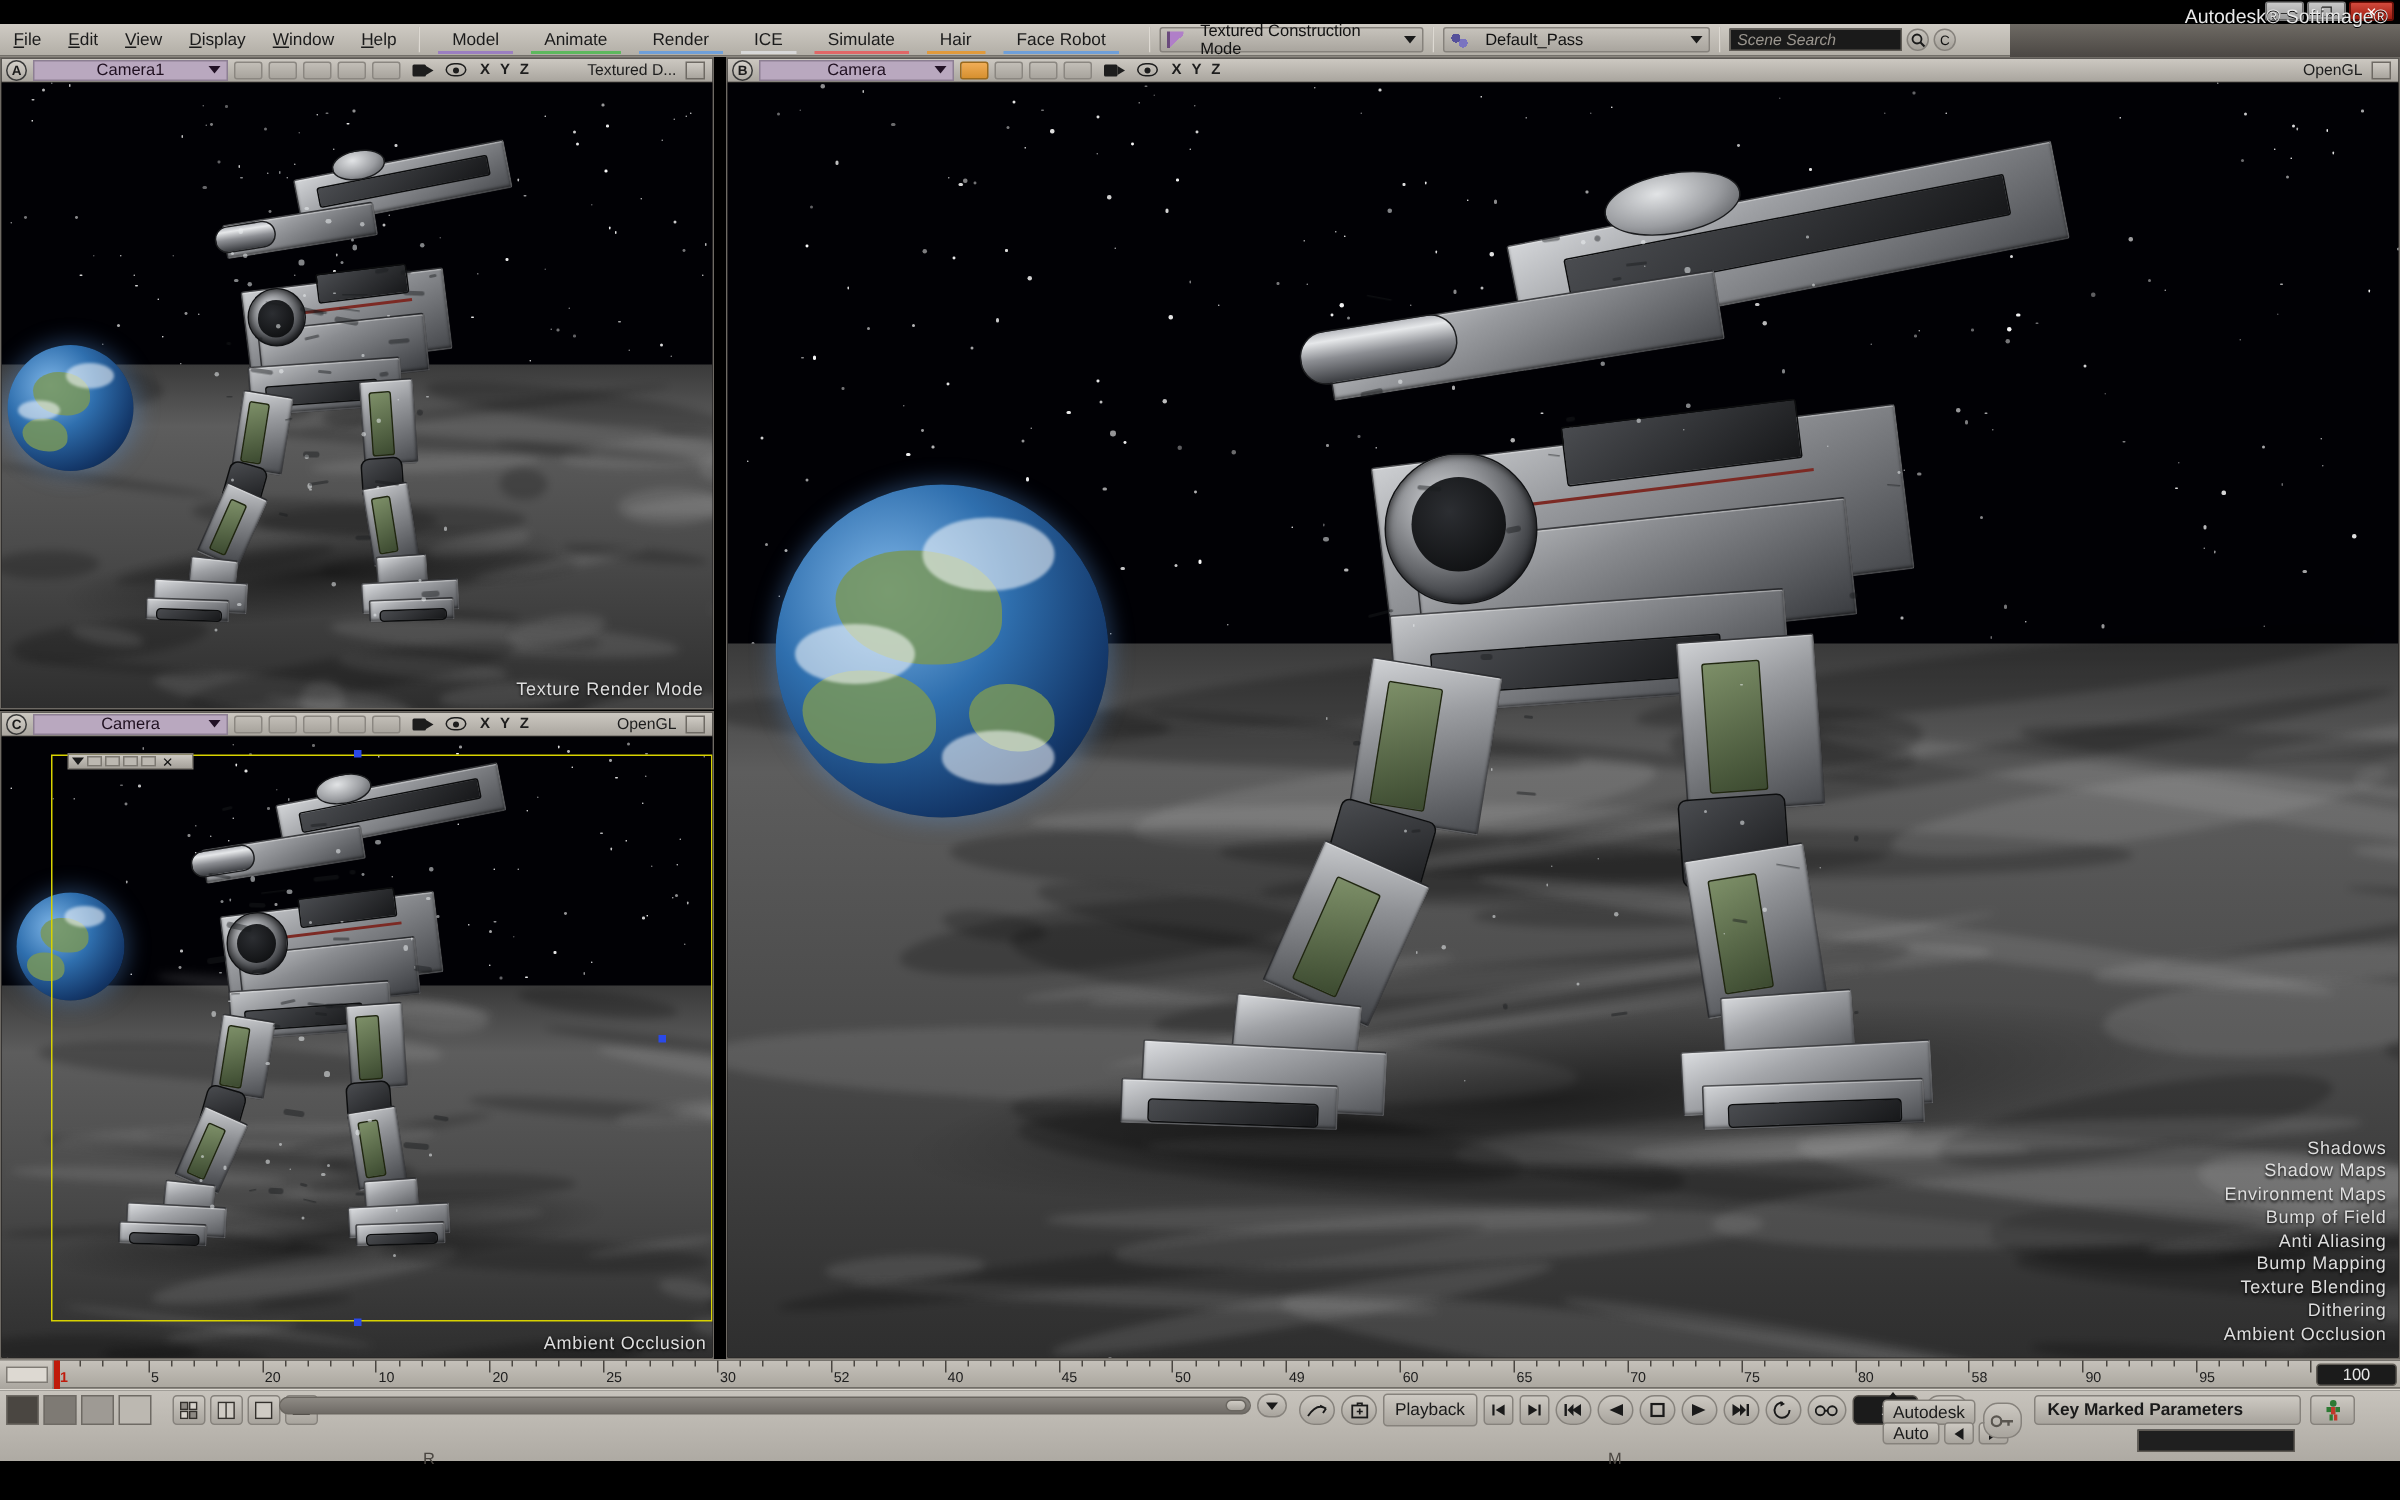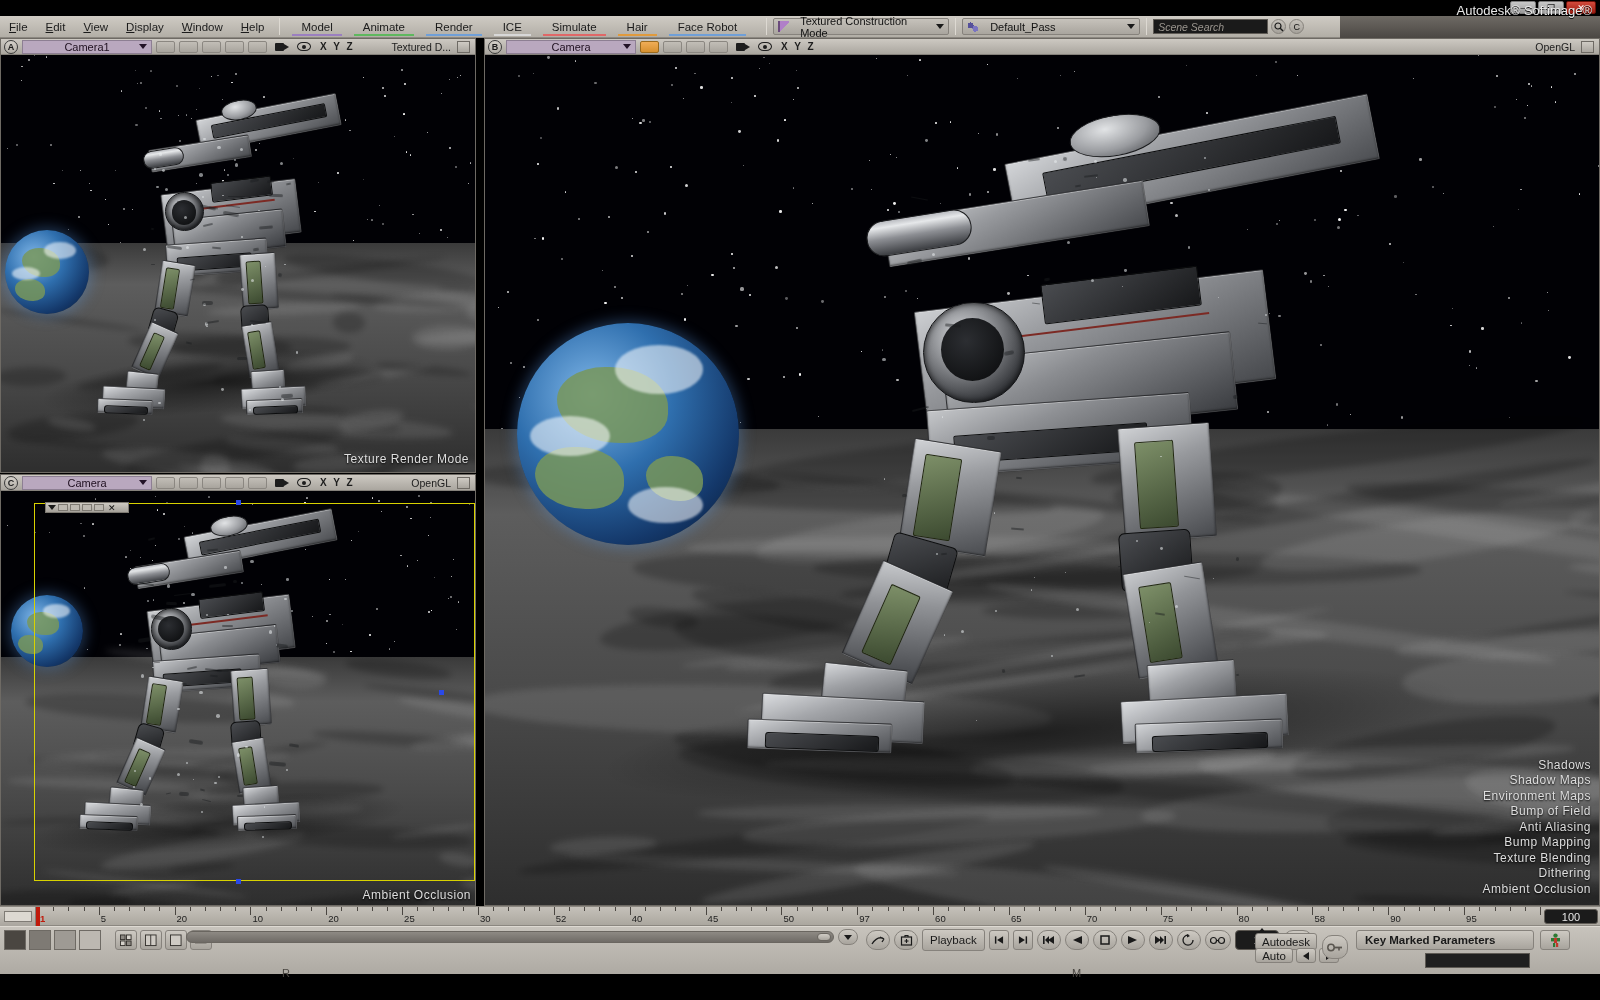--- a/index.html
+++ b/index.html
@@ -1811,21 +1811,21 @@
       <span class="tlab" style="left:100.7px">5</span>
       <span class="tlab" style="left:176.5px">20</span>
       <span class="tlab" style="left:252.4px">10</span>
       <span class="tlab" style="left:328.3px">20</span>
       <span class="tlab" style="left:404.1px">25</span>
       <span class="tlab" style="left:480.0px">30</span>
       <span class="tlab" style="left:555.8px">52</span>
       <span class="tlab" style="left:631.7px">40</span>
       <span class="tlab" style="left:707.6px">45</span>
       <span class="tlab" style="left:783.4px">50</span>
-      <span class="tlab" style="left:859.3px">97</span>
+      <span class="tlab" style="left:859.3px">49</span>
       <span class="tlab" style="left:935.1px">60</span>
       <span class="tlab" style="left:1011.0px">65</span>
       <span class="tlab" style="left:1086.8px">70</span>
       <span class="tlab" style="left:1162.7px">75</span>
       <span class="tlab" style="left:1238.6px">80</span>
       <span class="tlab" style="left:1314.4px">58</span>
       <span class="tlab" style="left:1390.3px">90</span>
       <span class="tlab" style="left:1466.1px">95</span>
       <span style="position:absolute;left:36.0px;top:0;width:4px;height:19px;background:#c01a0b;"></span>
     </div>

